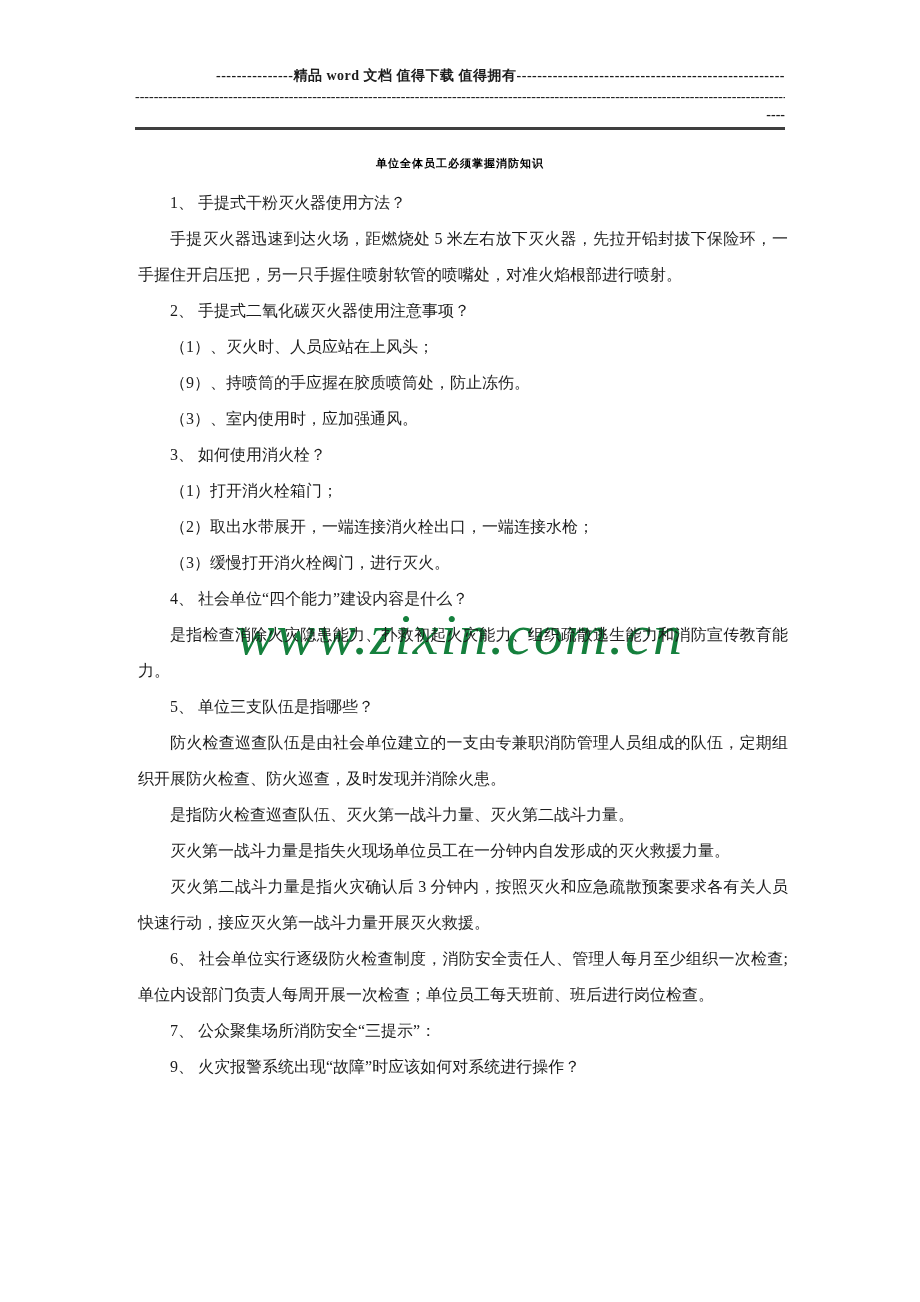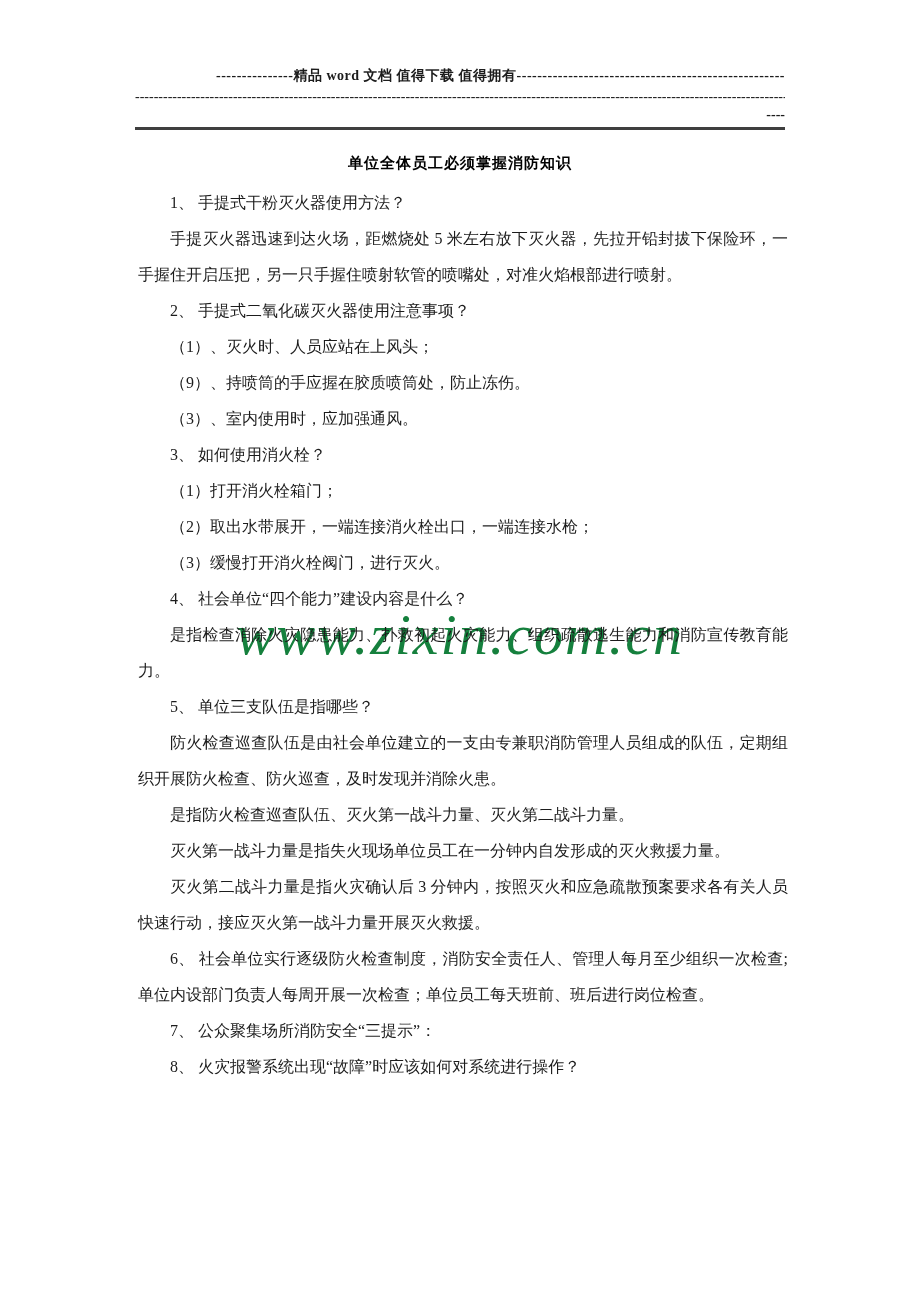--- a/index.html
+++ b/index.html
@@ -32,21 +32,21 @@
     height: 0;
     border-top: 3px solid #3f3f3f;
     margin: 5px 135px 0 135px;
   }
   
   .doc-title {
     margin: 22px 135px 0 135px;
     text-align: center;
     font-family: "Liberation Sans", "DejaVu Sans", sans-serif;
     font-weight: bold;
-    font-size: 15px;
+    font-size: 11px;
     line-height: 22px;
     letter-spacing: 1px;
     color: #000000;
   }
   
   .watermark {
     position: absolute;
     top: 601px;
     left: 50%;
     transform: translateX(-50%);
@@ -102,16 +102,16 @@
     <p>（3）缓慢打开消火栓阀门，进行灭火。</p>
     <p>4、 社会单位“四个能力”建设内容是什么？</p>
     <p>是指检查消除火灾隐患能力、扑救初起火灾能力、组织疏散逃生能力和消防宣传教育能力。</p>
     <p>5、 单位三支队伍是指哪些？</p>
     <p>防火检查巡查队伍是由社会单位建立的一支由专兼职消防管理人员组成的队伍，定期组织开展防火检查、防火巡查，及时发现并消除火患。</p>
     <p>是指防火检查巡查队伍、灭火第一战斗力量、灭火第二战斗力量。</p>
     <p>灭火第一战斗力量是指失火现场单位员工在一分钟内自发形成的灭火救援力量。</p>
     <p>灭火第二战斗力量是指火灾确认后 3 分钟内，按照灭火和应急疏散预案要求各有关人员快速行动，接应灭火第一战斗力量开展灭火救援。</p>
     <p>6、 社会单位实行逐级防火检查制度，消防安全责任人、管理人每月至少组织一次检查;单位内设部门负责人每周开展一次检查；单位员工每天班前、班后进行岗位检查。</p>
     <p>7、 公众聚集场所消防安全“三提示”：</p>
-    <p>8、 火灾报警系统出现“故障”时应该如何对系统进行操作？</p>
+    <p>9、 火灾报警系统出现“故障”时应该如何对系统进行操作？</p>
   </div>
 
 </div>
 
 </body></html>

